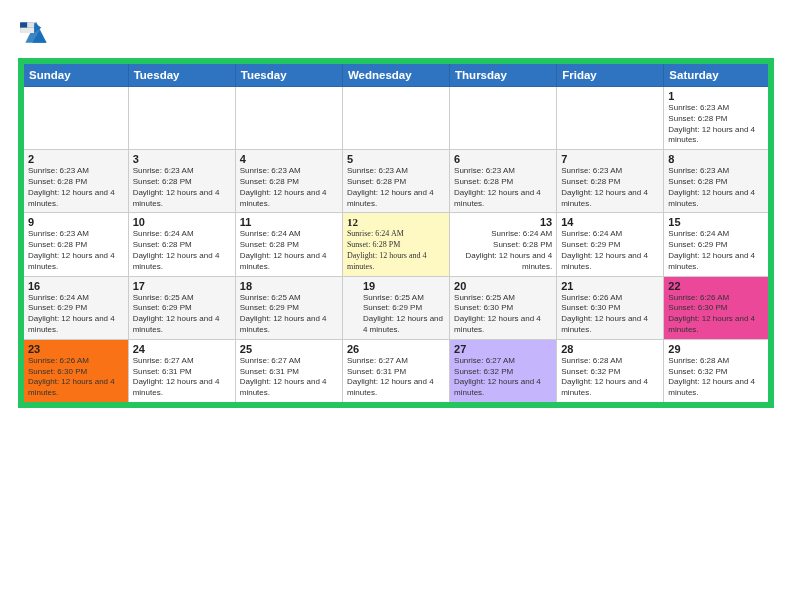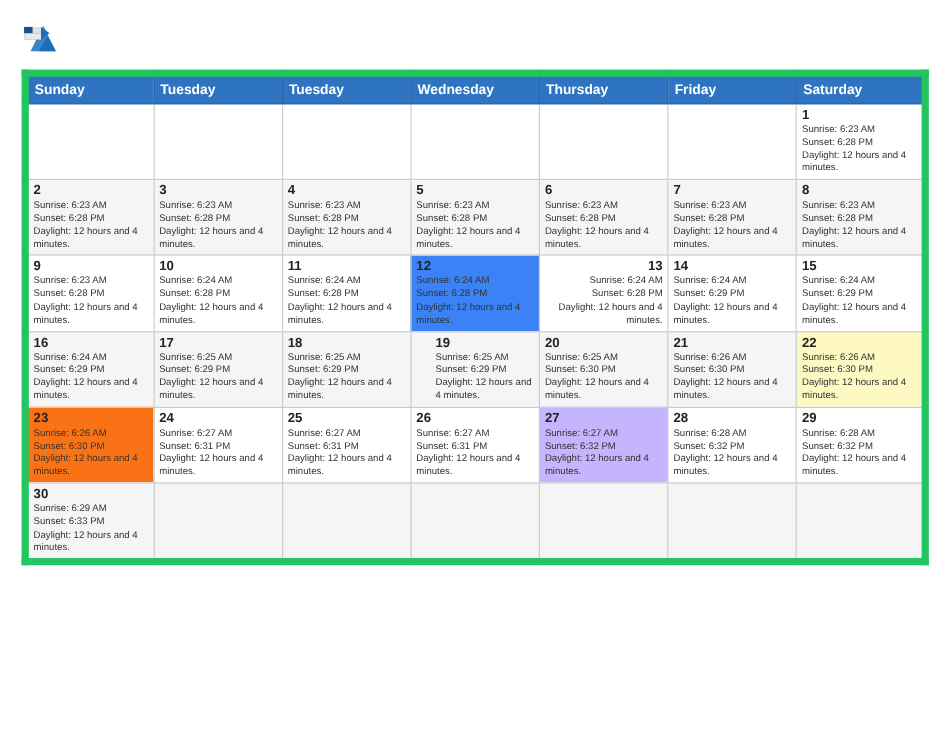--- a/index.html
+++ b/index.html
@@ -185,21 +185,21 @@
             <div class="day-info">Sunrise: 6:23 AM<br>Sunset: 6:28 PM<br>Daylight: 12 hours and 4 minutes.</div>
           </td>
           <td style="background: rgb(255, 255, 255);">
             <span class="day-number">10</span>
             <div class="day-info">Sunrise: 6:24 AM<br>Sunset: 6:28 PM<br>Daylight: 12 hours and 4 minutes.</div>
           </td>
           <td style="background: rgb(255, 255, 255);">
             <span class="day-number">11</span>
             <div class="day-info">Sunrise: 6:24 AM<br>Sunset: 6:28 PM<br>Daylight: 12 hours and 4 minutes.</div>
           </td>
-          <td style="background: #3b82f6;">
+          <td style="background: #fef9c3; font-family: Liberation Serif, serif;">
             <span class="day-number">12</span>
             <div class="day-info">Sunrise: 6:24 AM<br>Sunset: 6:28 PM<br>Daylight: 12 hours and 4 minutes.</div>
           </td>
           <td style="background: rgb(255, 255, 255); text-align: right;">
             <span class="day-number">13</span>
             <div class="day-info">Sunrise: 6:24 AM<br>Sunset: 6:28 PM<br>Daylight: 12 hours and 4 minutes.</div>
           </td>
           <td style="background: rgb(255, 255, 255);">
             <span class="day-number">14</span>
             <div class="day-info">Sunrise: 6:24 AM<br>Sunset: 6:29 PM<br>Daylight: 12 hours and 4 minutes.</div>
@@ -227,21 +227,21 @@
             <div class="day-info">Sunrise: 6:25 AM<br>Sunset: 6:29 PM<br>Daylight: 12 hours and 4 minutes.</div>
           </td>
           <td style="background: rgb(245, 245, 245);">
             <span class="day-number">20</span>
             <div class="day-info">Sunrise: 6:25 AM<br>Sunset: 6:30 PM<br>Daylight: 12 hours and 4 minutes.</div>
           </td>
           <td style="background: rgb(245, 245, 245);">
             <span class="day-number">21</span>
             <div class="day-info">Sunrise: 6:26 AM<br>Sunset: 6:30 PM<br>Daylight: 12 hours and 4 minutes.</div>
           </td>
-          <td style="background: #fef9c3;">
+          <td style="background: #ec4899;">
             <span class="day-number">22</span>
             <div class="day-info">Sunrise: 6:26 AM<br>Sunset: 6:30 PM<br>Daylight: 12 hours and 4 minutes.</div>
           </td>
         </tr>
         <tr>
           <td style="background: #f97316; margin-left: 20px;">
             <span class="day-number">23</span>
             <div class="day-info">Sunrise: 6:26 AM<br>Sunset: 6:30 PM<br>Daylight: 12 hours and 4 minutes.</div>
           </td>
           <td style="background: rgb(255, 255, 255);">
@@ -262,27 +262,15 @@
           </td>
           <td style="background: rgb(255, 255, 255);">
             <span class="day-number">28</span>
             <div class="day-info">Sunrise: 6:28 AM<br>Sunset: 6:32 PM<br>Daylight: 12 hours and 4 minutes.</div>
           </td>
           <td style="background: rgb(255, 255, 255);">
             <span class="day-number">29</span>
             <div class="day-info">Sunrise: 6:28 AM<br>Sunset: 6:32 PM<br>Daylight: 12 hours and 4 minutes.</div>
           </td>
         </tr>
-        <tr class="last-row">
-          <td style="background: rgb(245, 245, 245);">
-            <span class="day-number">30</span>
-            <div class="day-info">Sunrise: 6:29 AM<br>Sunset: 6:33 PM<br>Daylight: 12 hours and 4 minutes.</div>
-          </td>
-          <td class="empty-cell" style="background: rgb(245, 245, 245);"></td>
-          <td class="empty-cell" style="background: rgb(245, 245, 245);"></td>
-          <td class="empty-cell" style="background: rgb(245, 245, 245);"></td>
-          <td class="empty-cell" style="background: rgb(245, 245, 245);"></td>
-          <td class="empty-cell" style="background: rgb(245, 245, 245);"></td>
-          <td class="empty-cell" style="background: rgb(245, 245, 245);"></td>
-        </tr>
       </tbody>
   </table>
 </div>
 
 </body></html>

